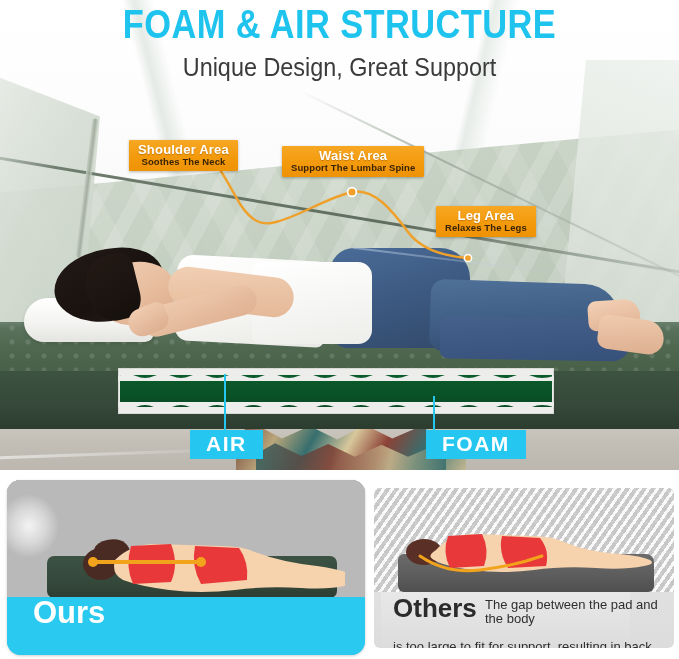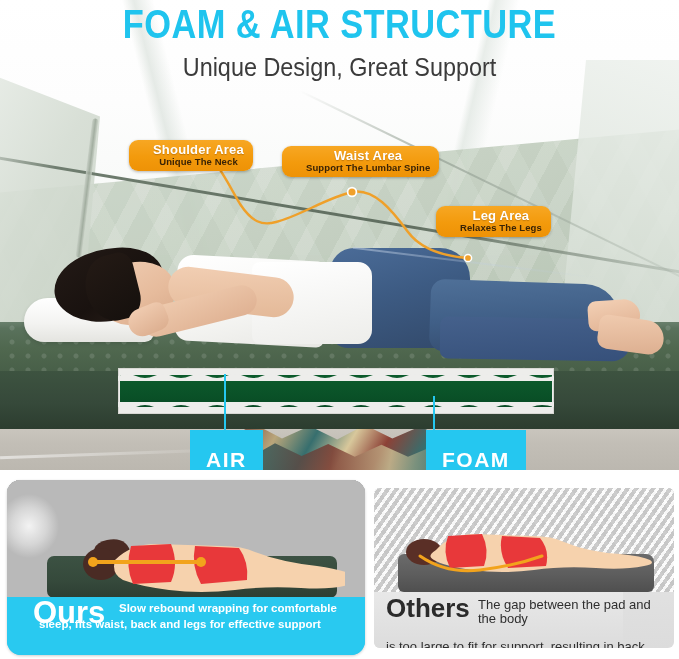--- a/index.html
+++ b/index.html
@@ -177,22 +177,22 @@
     border-radius:10px 20px 16px 10px;transform:rotate(-4deg);
   }
 
   
   .curve-layer{position:absolute;left:0;top:0;width:679px;height:470px;pointer-events:none;}
 
   
   .badge{
     position:absolute;
     background:linear-gradient(180deg,#F7A723 0%,#F39A0C 55%,#EE9206 100%);
-    border-radius:9px;
-    padding:3px 9px 4px 24px;
+    border-radius:1px;
+    padding:3px 9px 4px 9px;
     text-align:center;
     box-shadow:0 1px 3px rgba(0,0,0,.28);
     line-height:1.02;
     white-space:nowrap;
   }
   .badge .b-title{
     display:block;color:#ffffff;font-weight:bold;
     font-size:13px;letter-spacing:.2px;
     text-shadow:0 1px 1px rgba(140,80,0,.45);
   }
@@ -234,21 +234,21 @@
   .wave.top{top:4px;}
   .wave.bottom{bottom:3px;}
 
   .label-line{position:absolute;width:2px;background:#25C7F0;}
   #line-air{left:224px;top:374px;height:60px;}
   #line-foam{left:433px;top:396px;height:38px;}
 
   .tag{
     position:absolute;background:#25C7F0;color:#ffffff;
     font-weight:bold;font-size:21px;letter-spacing:1.5px;
-    padding:18px 16px 3px 16px;
+    padding:2px 16px 3px 16px;
     font-family:"Liberation Sans Narrow","Liberation Sans",sans-serif;
     text-align:right;
   }
   #tag-air{left:190px;top:430px;}
   #tag-foam{left:398px;top:430px;margin-left:28px;}
 
   
   .cmp{position:absolute;left:0;top:476px;width:679px;height:183px;}
 
   
@@ -310,21 +310,21 @@
       repeating-linear-gradient(125deg, rgba(255,255,255,.85) 0 3px, rgba(198,198,198,.85) 3px 7px),
       repeating-linear-gradient(55deg, rgba(255,255,255,.55) 0 4px, rgba(186,186,186,.55) 4px 9px),
       linear-gradient(180deg,#e3e3e3,#d2d2d2);
   }
   .others-mat{
     position:absolute;left:24px;top:66px;width:256px;height:38px;
     background:linear-gradient(180deg,#6b6b6b 0%,#5d5d5d 55%,#4f4f4f 100%);
     border-radius:6px 8px 6px 6px;
   }
   .panel-caption-others{
-    position:absolute;left:0;bottom:0;width:249px;height:56px;
+    position:absolute;left:7px;bottom:0;width:249px;height:56px;
     background:linear-gradient(180deg,#e8e8e8,#dcdcdc);
   }
   .cap-big-others{
     position:absolute;left:12px;top:2px;color:#2b2b2b;font-weight:bold;
     font-size:26px;line-height:28px;
   }
   .cap-text-others{
     position:absolute;left:0;top:6px;width:300px;
     color:#2f2f2f;font-weight:normal;font-size:13px;line-height:14px;
     padding:0 6px 0 104px;box-sizing:border-box;
@@ -378,21 +378,21 @@
       <path d="M172,152 C188,150 196,152 200,152 C214,154 226,180 240,204
                C252,222 262,226 276,222 C300,216 326,198 352,192
                C374,188 392,210 408,232 C420,248 440,256 468,258" fill="none" stroke="#EFA02A" stroke-width="2.4" stroke-linecap="round"></path>
       <circle cx="200" cy="152" r="4" fill="#F0A02B" stroke="#ffffff" stroke-width="1.6"></circle>
       <circle cx="352" cy="192" r="4.4" fill="#F0A02B" stroke="#ffffff" stroke-width="1.7"></circle>
       <circle cx="468" cy="258" r="3.6" fill="#F0A02B" stroke="#ffffff" stroke-width="1.5"></circle>
     </svg>
 
     <div class="badge" id="badge-shoulder">
       <span class="b-title">Shoulder Area</span>
-      <span class="b-sub">Unique The Neck</span>
+      <span class="b-sub">Soothes The Neck</span>
     </div>
     <div class="badge" id="badge-waist">
       <span class="b-title">Waist Area</span>
       <span class="b-sub">Support The Lumbar Spine</span>
     </div>
     <div class="badge" id="badge-leg">
       <span class="b-title">Leg Area</span>
       <span class="b-sub">Relaxes The Legs</span>
     </div>
 
@@ -427,24 +427,20 @@
         <path d="M80,40 q16,-16 40,-16 l66,2 q22,0 34,6 q26,10 62,14 q28,4 38,10 q6,4 -4,8
                  q-16,6 -50,4 q-36,-2 -66,2 q-34,4 -66,0 q-30,-4 -46,-10 q-12,-6 -8,-20 z" fill="#f6d2ad"></path>
         <path d="M96,26 l40,-2 q8,20 0,38 l-38,2 q-8,-18 -2,-38 z" fill="#e8383a"></path>
         <path d="M160,26 l44,2 q10,14 8,32 l-46,4 q-10,-18 -6,-38 z" fill="#e8383a"></path>
         <line x1="58" y1="42" x2="166" y2="42" stroke="#F2A31C" stroke-width="4" stroke-linecap="round"></line>
         <circle cx="58" cy="42" r="5" fill="#F2A31C"></circle>
         <circle cx="166" cy="42" r="5" fill="#F2A31C"></circle>
       </svg>
       <div class="panel-caption-ours">
         <div class="cap-big-ours">Ours</div>
-        <div class="cap-text-ours">
-          <span>Slow rebound wrapping for comfortable</span>
-          <span class="l2">sleep, fits waist, back and legs for effective support</span>
-        </div>
       </div>
     </div>
 
     <div class="panel-others">
       <div class="knit"></div>
       <div class="others-mat"></div>
       <svg class="fig" style="left:18px;top:28px;width:268px;height:62px;" viewBox="0 0 268 62">
         <ellipse cx="32" cy="36" rx="18" ry="13" fill="#5a2f26"></ellipse>
         <path d="M44,34 q14,-16 38,-16 l58,2 q20,0 32,6 q24,10 56,12 q22,2 30,6 q6,4 -6,6
                  q-20,4 -48,2 q-34,-2 -62,2 q-32,4 -62,0 q-28,-4 -38,-10 q-8,-4 2,-10 z" fill="#f6d2ad"></path>

